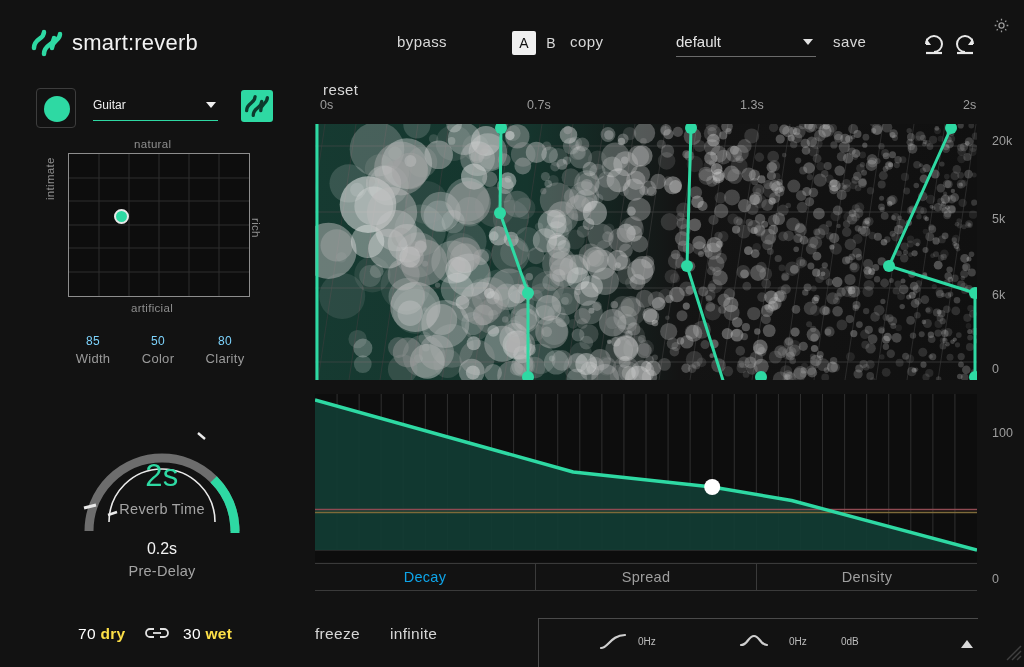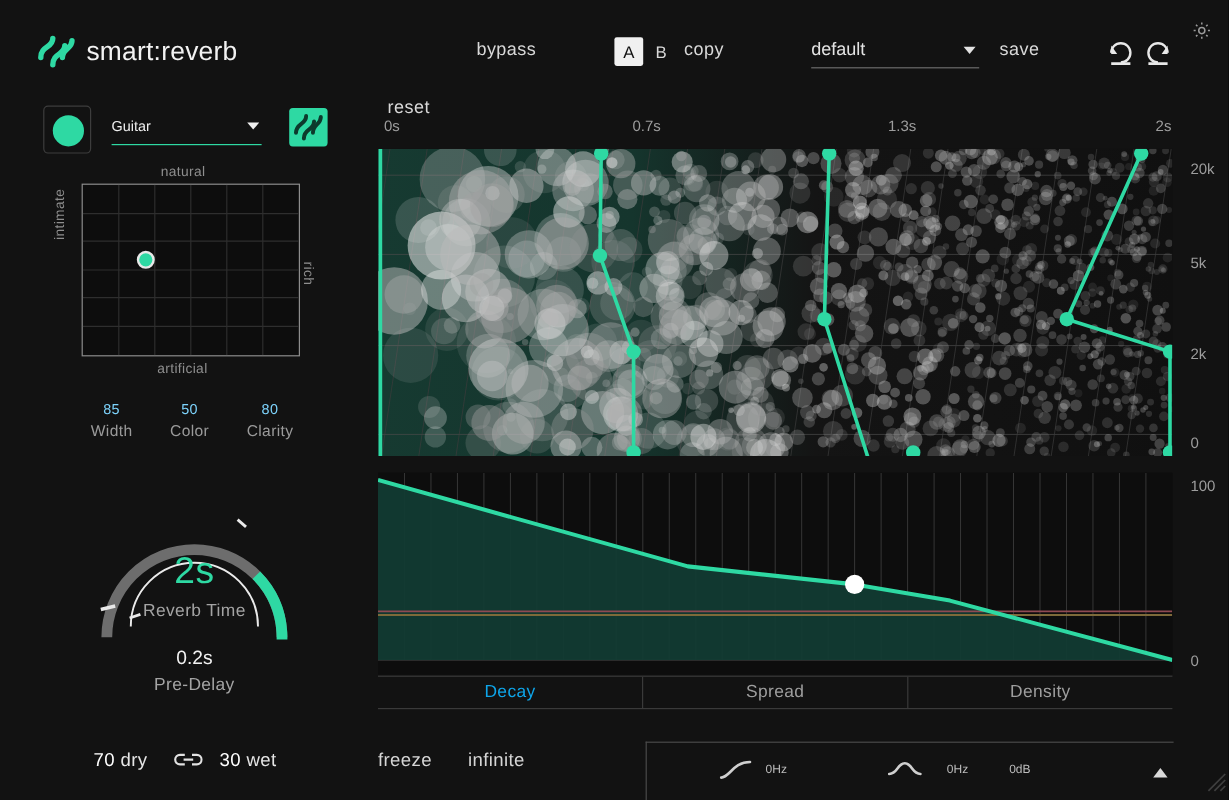--- a/index.html
+++ b/index.html
@@ -124,21 +124,21 @@
     font-size:16px; color:#f2f2f2;
   }
   .pd-lab {
     position:absolute; left:0; top:165px; width:200px; text-align:center;
     font-size:14.5px; color:#a4a4a4; letter-spacing:.3px;
   }
 
   
   .dw { position:absolute; top:625px; font-size:15.5px; letter-spacing:.3px; }
   .dw .v { color:#fff; }
-  .dw .u { color:#e5e5e5; }
+  .dw .u { color:#fde047;font-weight:bold; }
   #dry-ctl { left:78px; cursor:ns-resize; }
   #wet-ctl { left:183px; cursor:ns-resize; }
   #link-btn { position:absolute; left:145px; top:626px; cursor:pointer; }
 
   
   .time-axis { position:absolute; left:315px; top:98px; width:694px; height:18px; }
   .time-axis span { position:absolute; font-size:12.5px; color:#9d9d9d; }
 
   .viz {
     position:absolute; left:315px; top:124px; width:662px; height:256px;
@@ -146,21 +146,21 @@
   }
   .freq-axis { position:absolute; left:984px; top:124px; width:40px; height:256px; }
   .freq-axis span { position:absolute; font-size:12.5px; color:#9d9d9d; }
 
   
   .curve {
     position:absolute; left:315px; top:394px; width:662px; height:168px;
     background:#0d0d0d; overflow:hidden;
   }
   .curve-axis { position:absolute; left:984px; top:394px; width:40px; height:168px; }
-  .curve-axis span { position:absolute; font-size:12.5px; color:#9d9d9d; }
+  .curve-axis span { position:absolute; font-size:12.5px; color:#9d9d9d;margin-top:28px; }
 
   .tabs {
     position:absolute; left:315px; top:563px; width:662px; height:28px;
     border-top:1px solid #3a3a3a; border-bottom:1px solid #3a3a3a;
     display:flex;
   }
   .tab {
     flex:1; text-align:center; line-height:27px; font-size:14.5px;
     color:#9e9e9e; cursor:pointer; border-right:1px solid #3a3a3a;
     letter-spacing:.3px;
@@ -1517,21 +1517,21 @@
         <circle cx="636" cy="4" r="6" fill="#2ed9a3"></circle>
         <circle cx="574" cy="142" r="6" fill="#2ed9a3"></circle>
         <circle cx="660" cy="169" r="6" fill="#2ed9a3"></circle>
         <circle cx="660" cy="253" r="6" fill="#2ed9a3"></circle>
       </svg>
   </div>
 
   <div class="freq-axis" id="freq-axis">
       <span style="top: 10px; left: 8px;">20k</span>
       <span style="top: 88px; left: 8px;">5k</span>
-      <span style="top: 164px; left: 8px;">2k</span>
+      <span style="top: 164px; left: 8px;">6k</span>
       <span style="top: 238px; left: 8px;">0</span>
     </div>
 
   <div class="curve">
     <svg id="curve-svg" width="662" height="168" viewBox="0 0 662 168" style="display:block">
         <rect x="0" y="0" width="662" height="168" fill="#0d0d0d"></rect>
         <g stroke="#383838" stroke-width="0.8">
           <line x1="22.066666666666666" y1="0" x2="22.066666666666666" y2="156"></line>
           <line x1="44.13333333333333" y1="0" x2="44.13333333333333" y2="156"></line>
           <line x1="66.2" y1="0" x2="66.2" y2="156"></line>

